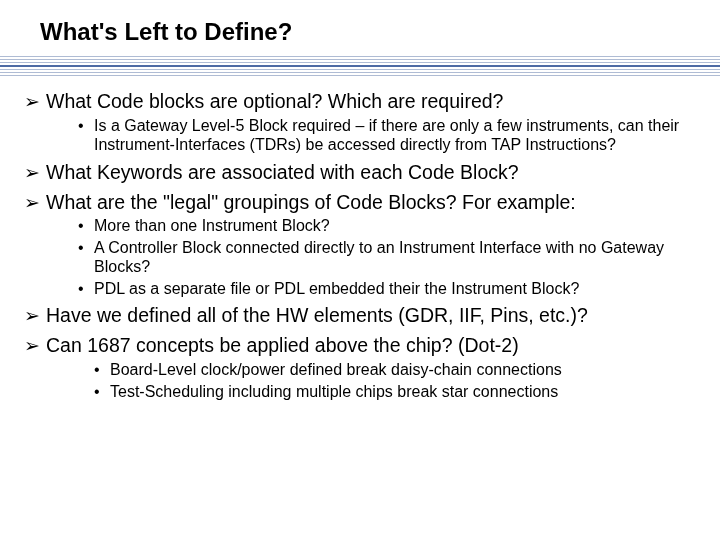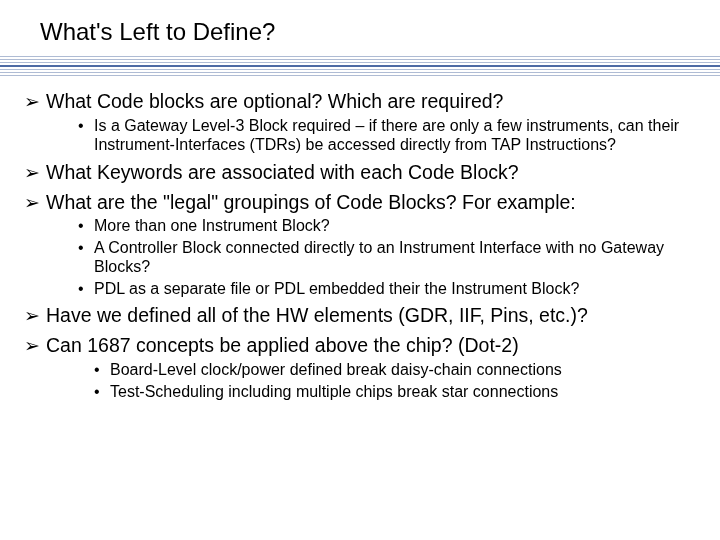--- a/index.html
+++ b/index.html
@@ -13,21 +13,21 @@
     position: relative;
     overflow: hidden;
   }
   .header-region {
     position: relative;
     padding: 18px 0 0 40px;
     height: 62px;
   }
   .title {
     font-size: 24px;
-    font-weight: normal;
+    font-weight: bold;
     color: #000;
     position: relative;
     z-index: 2;
   }
   .rule-stack {
     position: absolute;
     left: 0;
     right: 0;
     top: 56px;
     z-index: 1;
@@ -92,21 +92,21 @@
   </div>
 </div>
 
 <div class="content">
 
   <div class="top-item">
     <span class="arrow">➢</span>
     <span class="txt">What Code blocks are optional? Which are required?</span>
   </div>
   <ul class="sub-list">
-    <li>Is a Gateway Level-3 Block required – if there are only a few instruments, can their Instrument-Interfaces (TDRs) be accessed directly from TAP Instructions?</li>
+    <li>Is a Gateway Level-5 Block required – if there are only a few instruments, can their Instrument-Interfaces (TDRs) be accessed directly from TAP Instructions?</li>
   </ul>
 
   <div class="top-item">
     <span class="arrow">➢</span>
     <span class="txt">What Keywords are associated with each Code Block?</span>
   </div>
 
   <div class="top-item">
     <span class="arrow">➢</span>
     <span class="txt">What are the "legal" groupings of Code Blocks? For example:</span>

